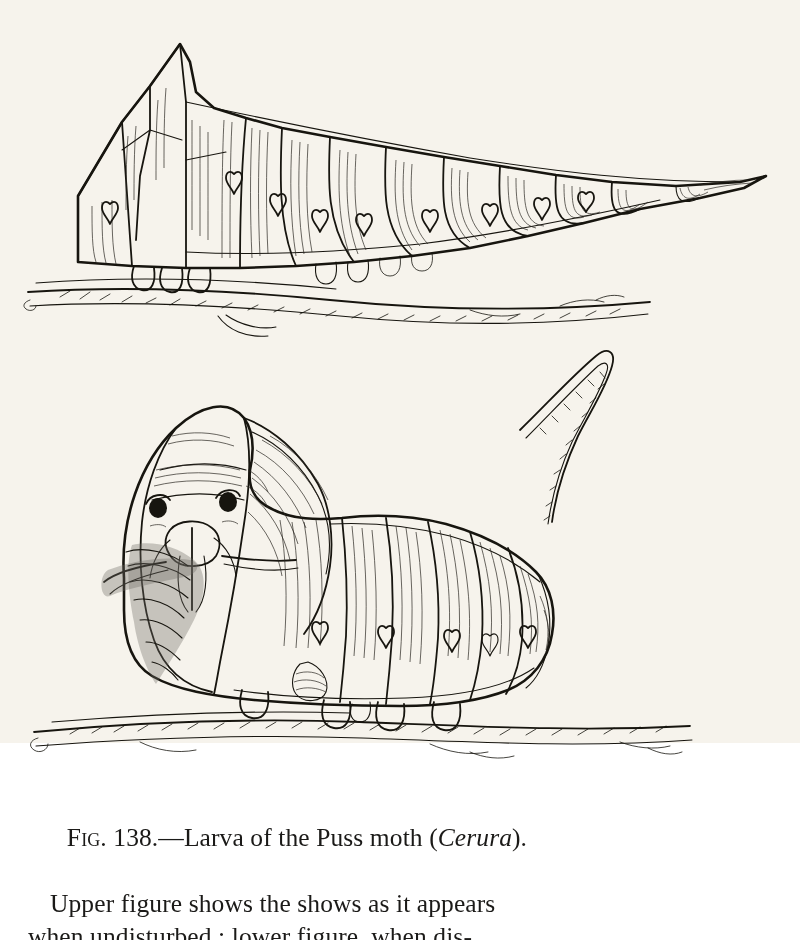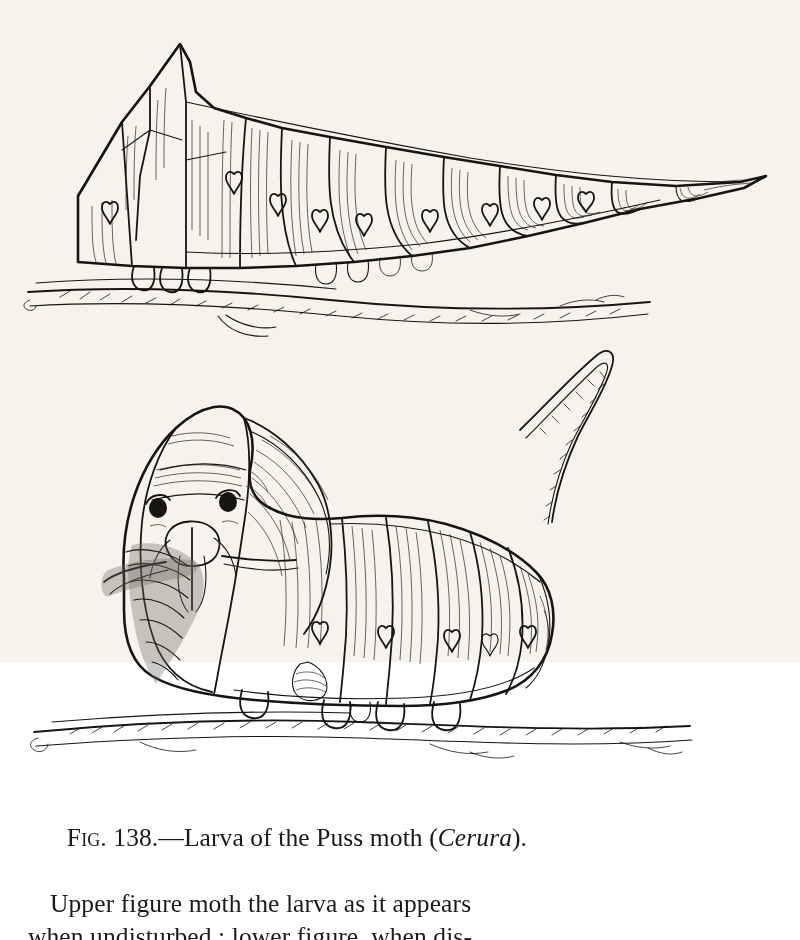--- a/index.html
+++ b/index.html
@@ -9,21 +9,21 @@
   }
   body {
     width: 800px;
     height: 940px;
     overflow: hidden;
     font-family: "Liberation Serif", serif;
   }
   #page {
     position: relative;
     width: 800px;
-    height: 662px;
+    height: 743px;
     background: #f6f3ec;
   }
   #figure-area {
     position: absolute;
     left: 0;
     top: 0;
     width: 800px;
     height: 790px;
   }
   #figure-area svg {
@@ -283,18 +283,18 @@
         </g>
       </g>
 
     </svg>
   </div>
 
   <div id="caption">
     <div class="line">
       <span class="fig-label">Fig</span><span>. 138.—Larva of the Puss moth (</span><span class="italic">Cerura</span><span>).</span>
     </div>
-    <div class="line indent">Upper figure moth the larva as it appears</div>
+    <div class="line indent">Upper figure shows the shows as it appears</div>
     <div class="line">when undisturbed ; lower figure, when dis-</div>
 
   </div>
 
 </div>
 
 </body></html>

